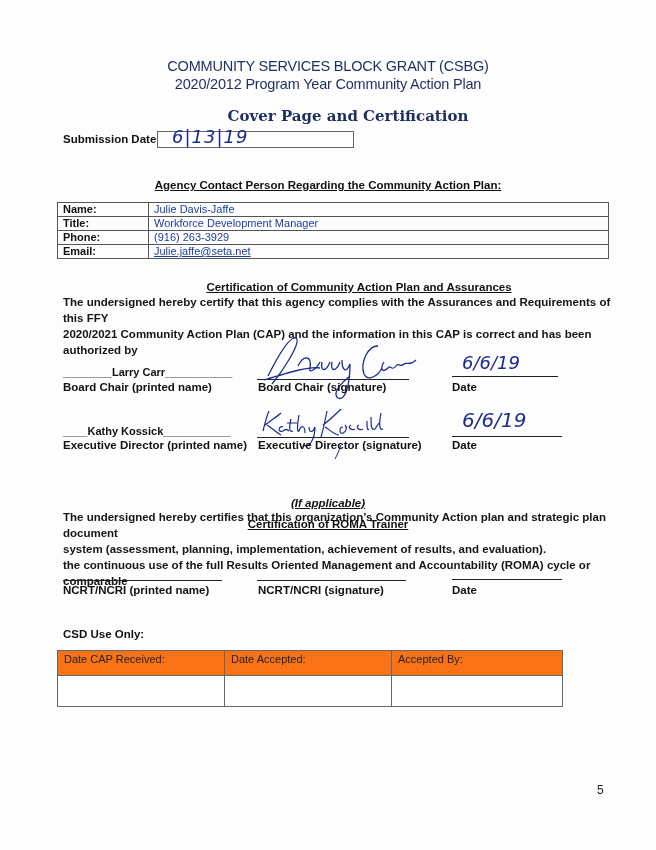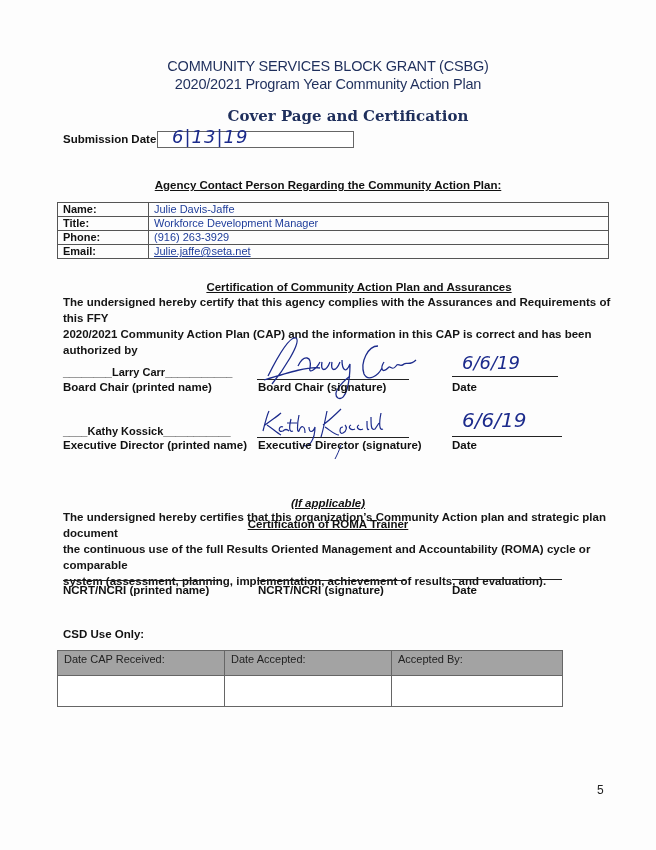--- a/index.html
+++ b/index.html
@@ -42,28 +42,28 @@
     table.contact td.k { width: 80px; font-weight: bold; color: #111; }
     table.contact td.v { color: #1f3d9a; }
     table.contact td.v a { color: #1f3d9a; text-decoration: underline; }
     .sigline { position: absolute; height: 0; border-top: 1px solid #222; }
     .sig-svg { position: absolute; overflow: visible; }
     table.csd {
       position: absolute; left: 57px; top: 650px; width: 506px;
       border-collapse: collapse; font-size: 11px;
     }
     table.csd td { border: 1px solid #666; padding: 2px 6px; vertical-align: top; }
-    table.csd tr.h td { background: #a3a3a3; height: 20px; color: #222; }
+    table.csd tr.h td { background: #f97316; height: 20px; color: #222; }
     table.csd tr.b td { background: #fff; height: 26px; }
   </style>
 </head>
 <body>
 
 <div class="header-line" style="top:58px;">COMMUNITY SERVICES BLOCK GRANT (CSBG)</div>
-<div class="header-line" style="top:76px;">2020/2021 Program Year Community Action Plan</div>
+<div class="header-line" style="top:76px;">2020/2012 Program Year Community Action Plan</div>
 <div class="header-title" style="top:107px;margin-left:20px;">Cover Page and Certification</div>
 
 <div class="abs lbl" style="left:63px; top:133px;">Submission Date:</div>
 <div class="submission-box">
   <span class="abs handwriting" style="left:14px; top:-6px; font-size:18px; letter-spacing:1px;">6|13|19</span>
 </div>
 
 <div class="section-head" style="top:179px;">Agency Contact Person Regarding the Community Action Plan:</div>
 <table class="contact">
   <tbody>
@@ -118,22 +118,22 @@
 <div class="abs lbl" style="left:258px; top:439px;">Executive Director (signature)</div>
 
 <div class="sigline" style="left:452px; top:436px; width:110px;"></div>
 <div class="abs handwriting" style="left:462px; top:408px; font-size:20px;">6/6/19</div>
 <div class="abs lbl" style="left:452px; top:439px;">Date</div>
 
 <div class="section-head" style="top:482px;margin-top:36px;">Certification of ROMA Trainer</div>
 <div class="section-head" style="top:497px; font-style:italic;">(If applicable)</div>
 <div class="abs body-text" style="left:63px; top:509px; width:570px;">
   <div>The undersigned hereby certifies that this organization’s Community Action plan and strategic plan document</div>
+  <div>system (assessment, planning, implementation, achievement of results, and evaluation).</div>
   <div>the continuous use of the full Results Oriented Management and Accountability (ROMA) cycle or comparable</div>
-  <div>system (assessment, planning, implementation, achievement of results, and evaluation).</div>
 </div>
 
 <div class="sigline" style="left:63px; top:580px; width:159px;"></div>
 <div class="abs lbl" style="left:63px; top:584px;">NCRT/NCRI (printed name)</div>
 <div class="sigline" style="left:257px; top:580px; width:149px;"></div>
 <div class="abs lbl" style="left:258px; top:584px;">NCRT/NCRI (signature)</div>
 <div class="sigline" style="left:452px; top:579px; width:110px;"></div>
 <div class="abs lbl" style="left:452px; top:584px;">Date</div>
 
 <div class="abs lbl" style="left:63px; top:628px;">CSD Use Only:</div>

